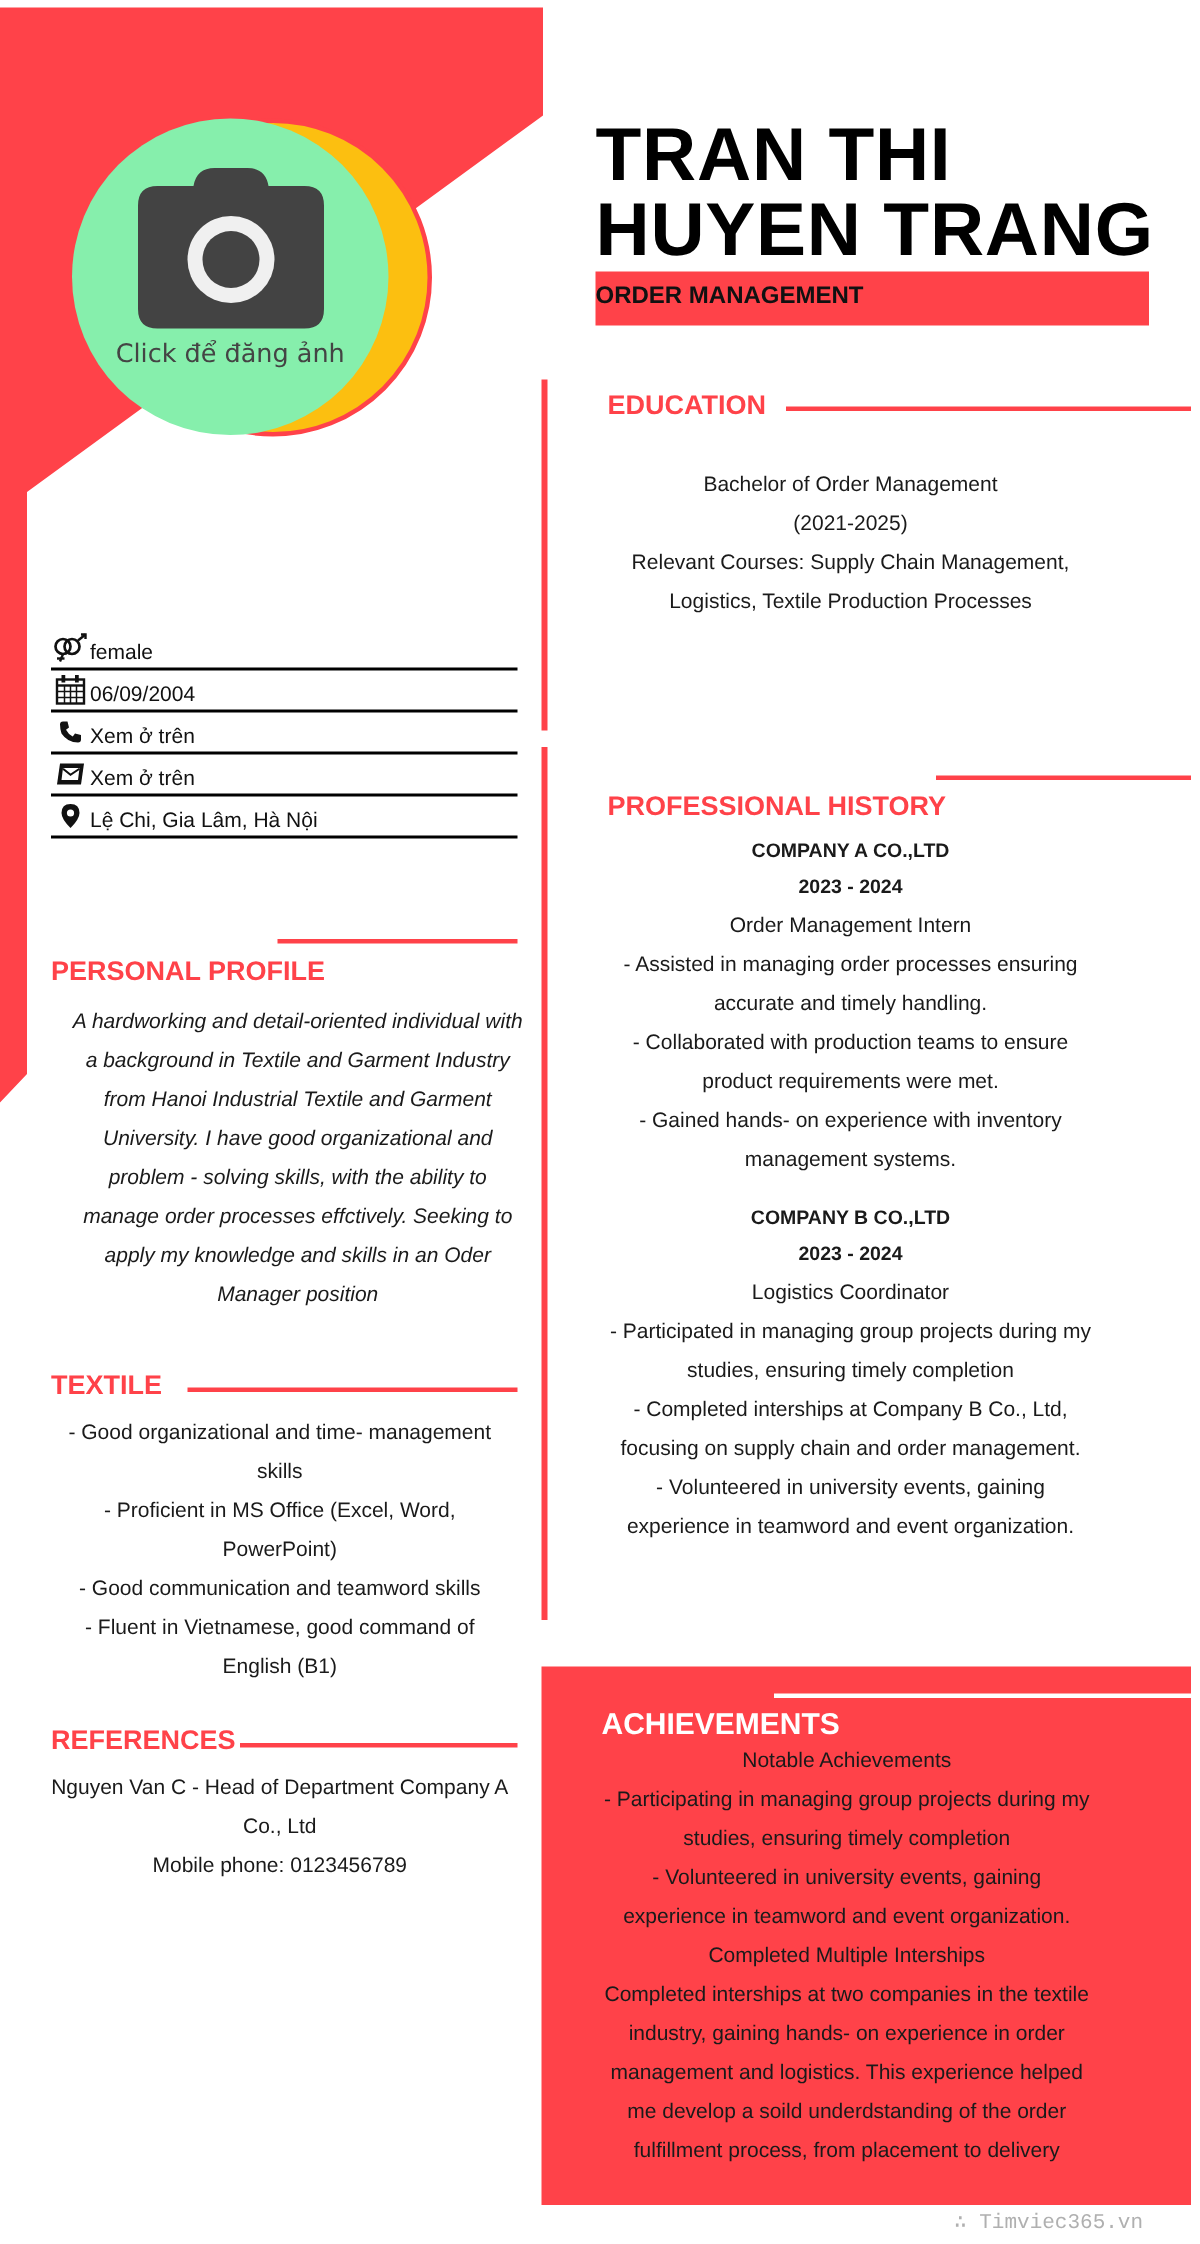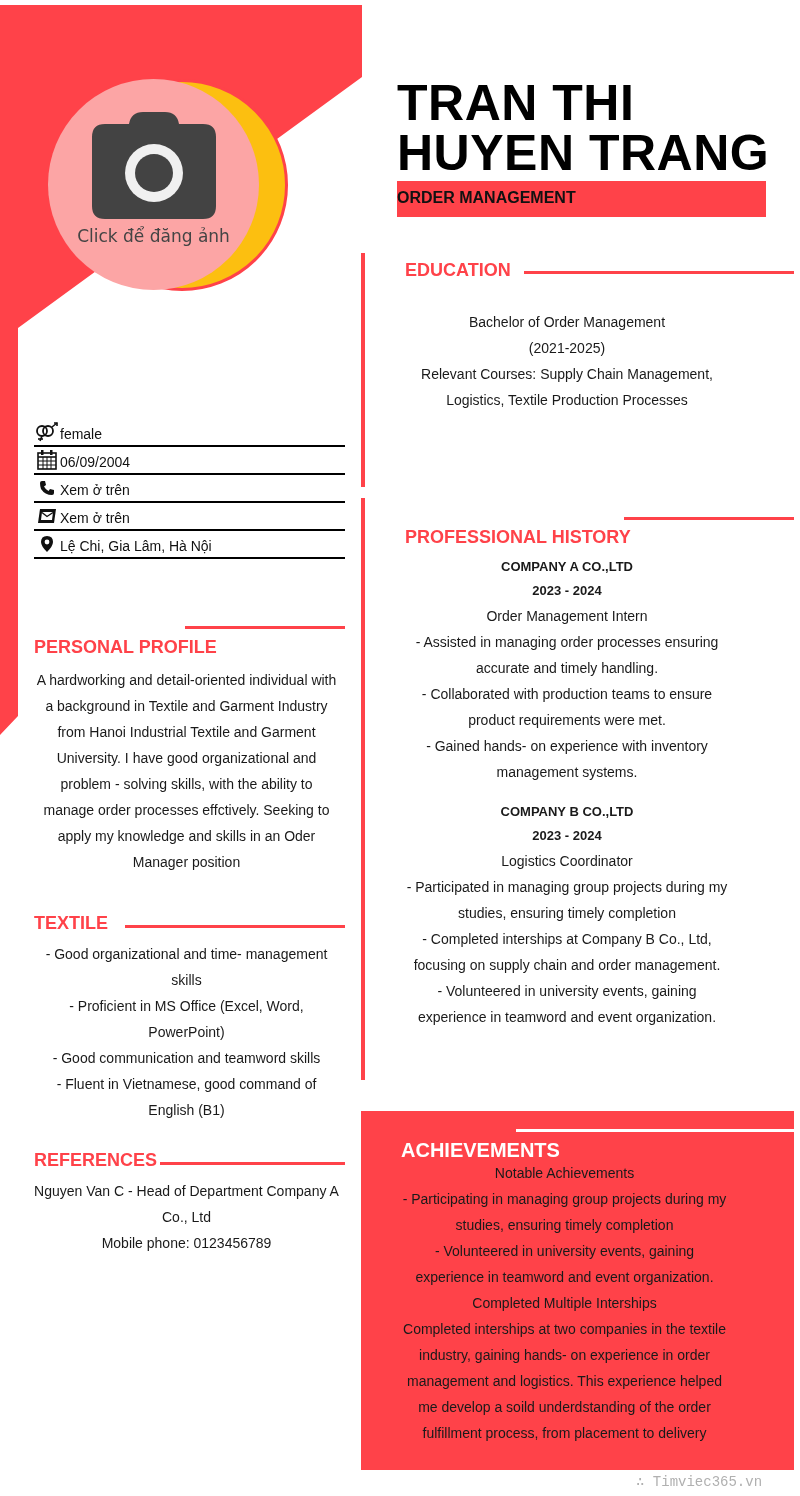--- a/index.html
+++ b/index.html
@@ -4,21 +4,21 @@
 <style>
   * { box-sizing: border-box; margin: 0; padding: 0; }
   html, body { width: 800px; height: 1496px; background: #ffffff; overflow: hidden; }
   body { position: relative; font-family: "Liberation Sans", sans-serif; color: #111; }
 
   .bg-shape { position: absolute; left: 0; top: 0; width: 800px; height: 1496px; pointer-events: none; }
 
   
   .avatar-wrap { position: absolute; left: 48px; top: 79px; width: 245px; height: 215px; }
   .avatar-back { position: absolute; left: 28px; top: 0px; width: 212px; height: 212px; border-radius: 50%; background: #fcbf10; border: 3px solid #ff4249; }
-  .avatar-front { position: absolute; left: 0; top: 0; width: 211px; height: 211px; border-radius: 50%; background: #fca5a5; }
+  .avatar-front { position: absolute; left: 0; top: 0; width: 211px; height: 211px; border-radius: 50%; background: #86efac; }
   .camera { position: absolute; left: 43px; top: 31px; width: 126px; height: 110px; }
   .avatar-label { position: absolute; left: 0; width: 211px; top: 147px; text-align: center; font-family: "DejaVu Sans", sans-serif; font-size: 17px; color: #444; }
 
   
   .name { position: absolute; left: 397px; top: 78px; width: 380px; font-size: 50px; line-height: 50px; font-weight: 700; color: #000; letter-spacing: 0.5px; }
   .title-bar { position: absolute; left: 397px; top: 181px; width: 369px; height: 36px; background: #ff4249; }
   .title-bar span { position: absolute; left: 0; top: 8px; font-size: 16px; font-weight: 700; color: #111; }
 
   
   .vline { position: absolute; left: 361px; width: 4px; background: #ff4249; }
@@ -123,21 +123,21 @@
           <path d="M7 1 Q13 1 13 7 Q13 11 7 17 Q1 11 1 7 Q1 1 7 1 Z" fill="#111"></path>
           <circle cx="7" cy="7" r="2.4" fill="#fff"></circle>
         </svg>
     </span>
     <span>Lệ Chi, Gia Lâm, Hà Nội</span>
   </div>
 </div>
 
 <div class="sec-line" style="left:185px;top:626px;width:160px;"></div>
 <div class="sec-title" style="left:34px;top:637px;">PERSONAL PROFILE</div>
-<div class="body-text" style="left:34px;top:667px;width:305px;">
+<div class="body-text" style="left:46px;top:667px;width:305px;font-style:italic;">
   <p>A hardworking and detail-oriented individual with a background in Textile and Garment Industry from Hanoi Industrial Textile and Garment University. I have good organizational and problem - solving skills, with the ability to manage order processes effctively. Seeking to apply my knowledge and skills in an Oder Manager position</p>
 </div>
 
 <div class="sec-title" style="left:34px;top:913px;">TEXTILE</div>
 <div class="sec-line" style="left:125px;top:925px;width:220px;"></div>
 <div class="body-text" style="left:34px;top:941px;width:305px;">
   <p>- Good organizational and time- management skills</p>
   <p>- Proficient in MS Office (Excel, Word, PowerPoint)</p>
   <p>- Good communication and teamword skills</p>
   <p>- Fluent in Vietnamese, good command of English (B1)</p>

